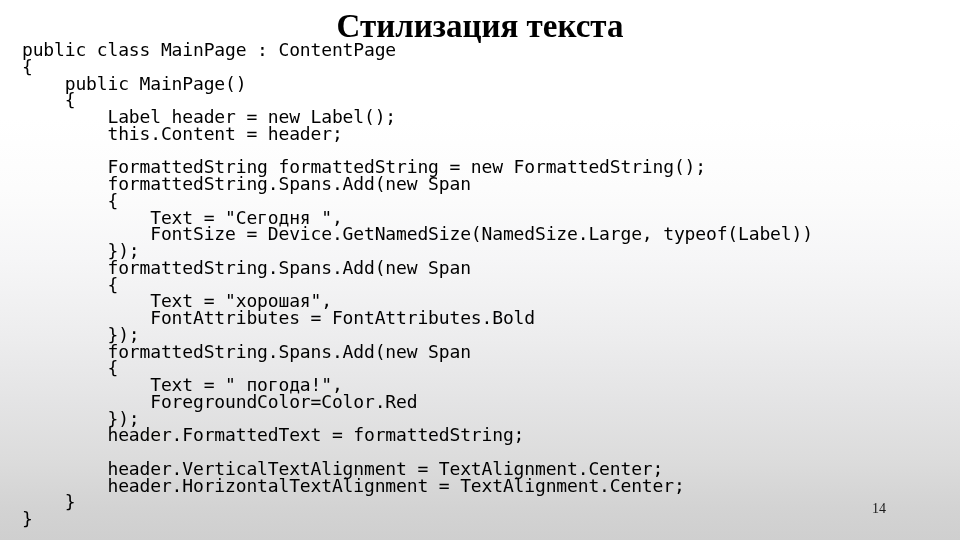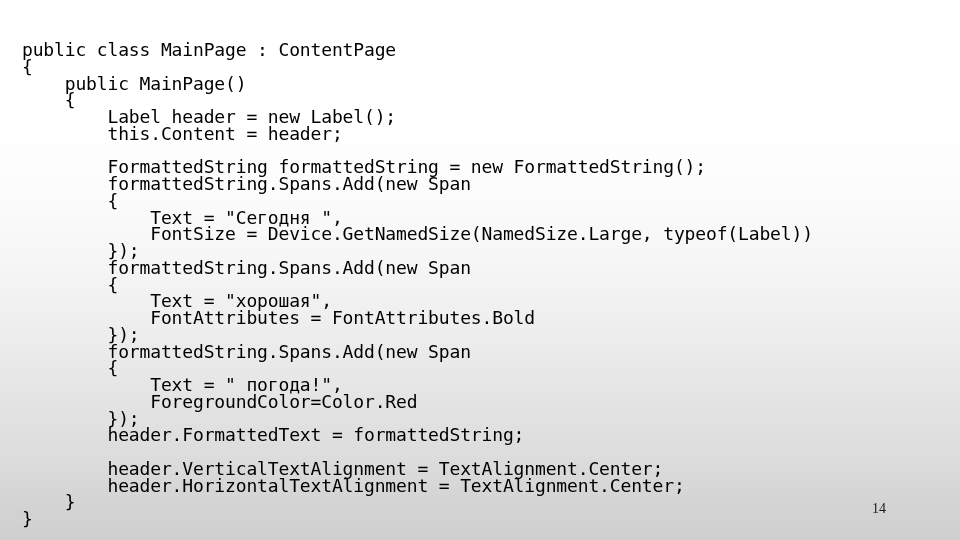--- a/index.html
+++ b/index.html
@@ -78,18 +78,19 @@
     font-size: 14px;
     line-height: 16px;
     color: #1a1a1a;
   }
 </style>
 </head>
 <body>
 
 <div id="slide">
 
+  <div id="slide-title">Стилизация текста</div>
 
   <div id="code-block"><span class="code-line">public class MainPage : ContentPage</span><span class="code-line">{</span><span class="code-line">    public MainPage()</span><span class="code-line">    {</span><span class="code-line">        Label header = new Label();</span><span class="code-line">        this.Content = header;</span><span class="code-line blank">&nbsp;</span><span class="code-line">        FormattedString formattedString = new FormattedString();</span><span class="code-line">        formattedString.Spans.Add(new Span</span><span class="code-line">        {</span><span class="code-line">            Text = "Сегодня ",</span><span class="code-line">            FontSize = Device.GetNamedSize(NamedSize.Large, typeof(Label))</span><span class="code-line">        });</span><span class="code-line">        formattedString.Spans.Add(new Span</span><span class="code-line">        {</span><span class="code-line">            Text = "хорошая",</span><span class="code-line">            FontAttributes = FontAttributes.Bold</span><span class="code-line">        });</span><span class="code-line">        formattedString.Spans.Add(new Span</span><span class="code-line">        {</span><span class="code-line">            Text = " погода!",</span><span class="code-line">            ForegroundColor=Color.Red</span><span class="code-line">        });</span><span class="code-line">        header.FormattedText = formattedString;</span><span class="code-line blank">&nbsp;</span><span class="code-line">        header.VerticalTextAlignment = TextAlignment.Center;</span><span class="code-line">        header.HorizontalTextAlignment = TextAlignment.Center;</span><span class="code-line">    }</span><span class="code-line">}</span></div>
 
   <div id="page-number">14</div>
 
 </div>
 
 </body></html>

